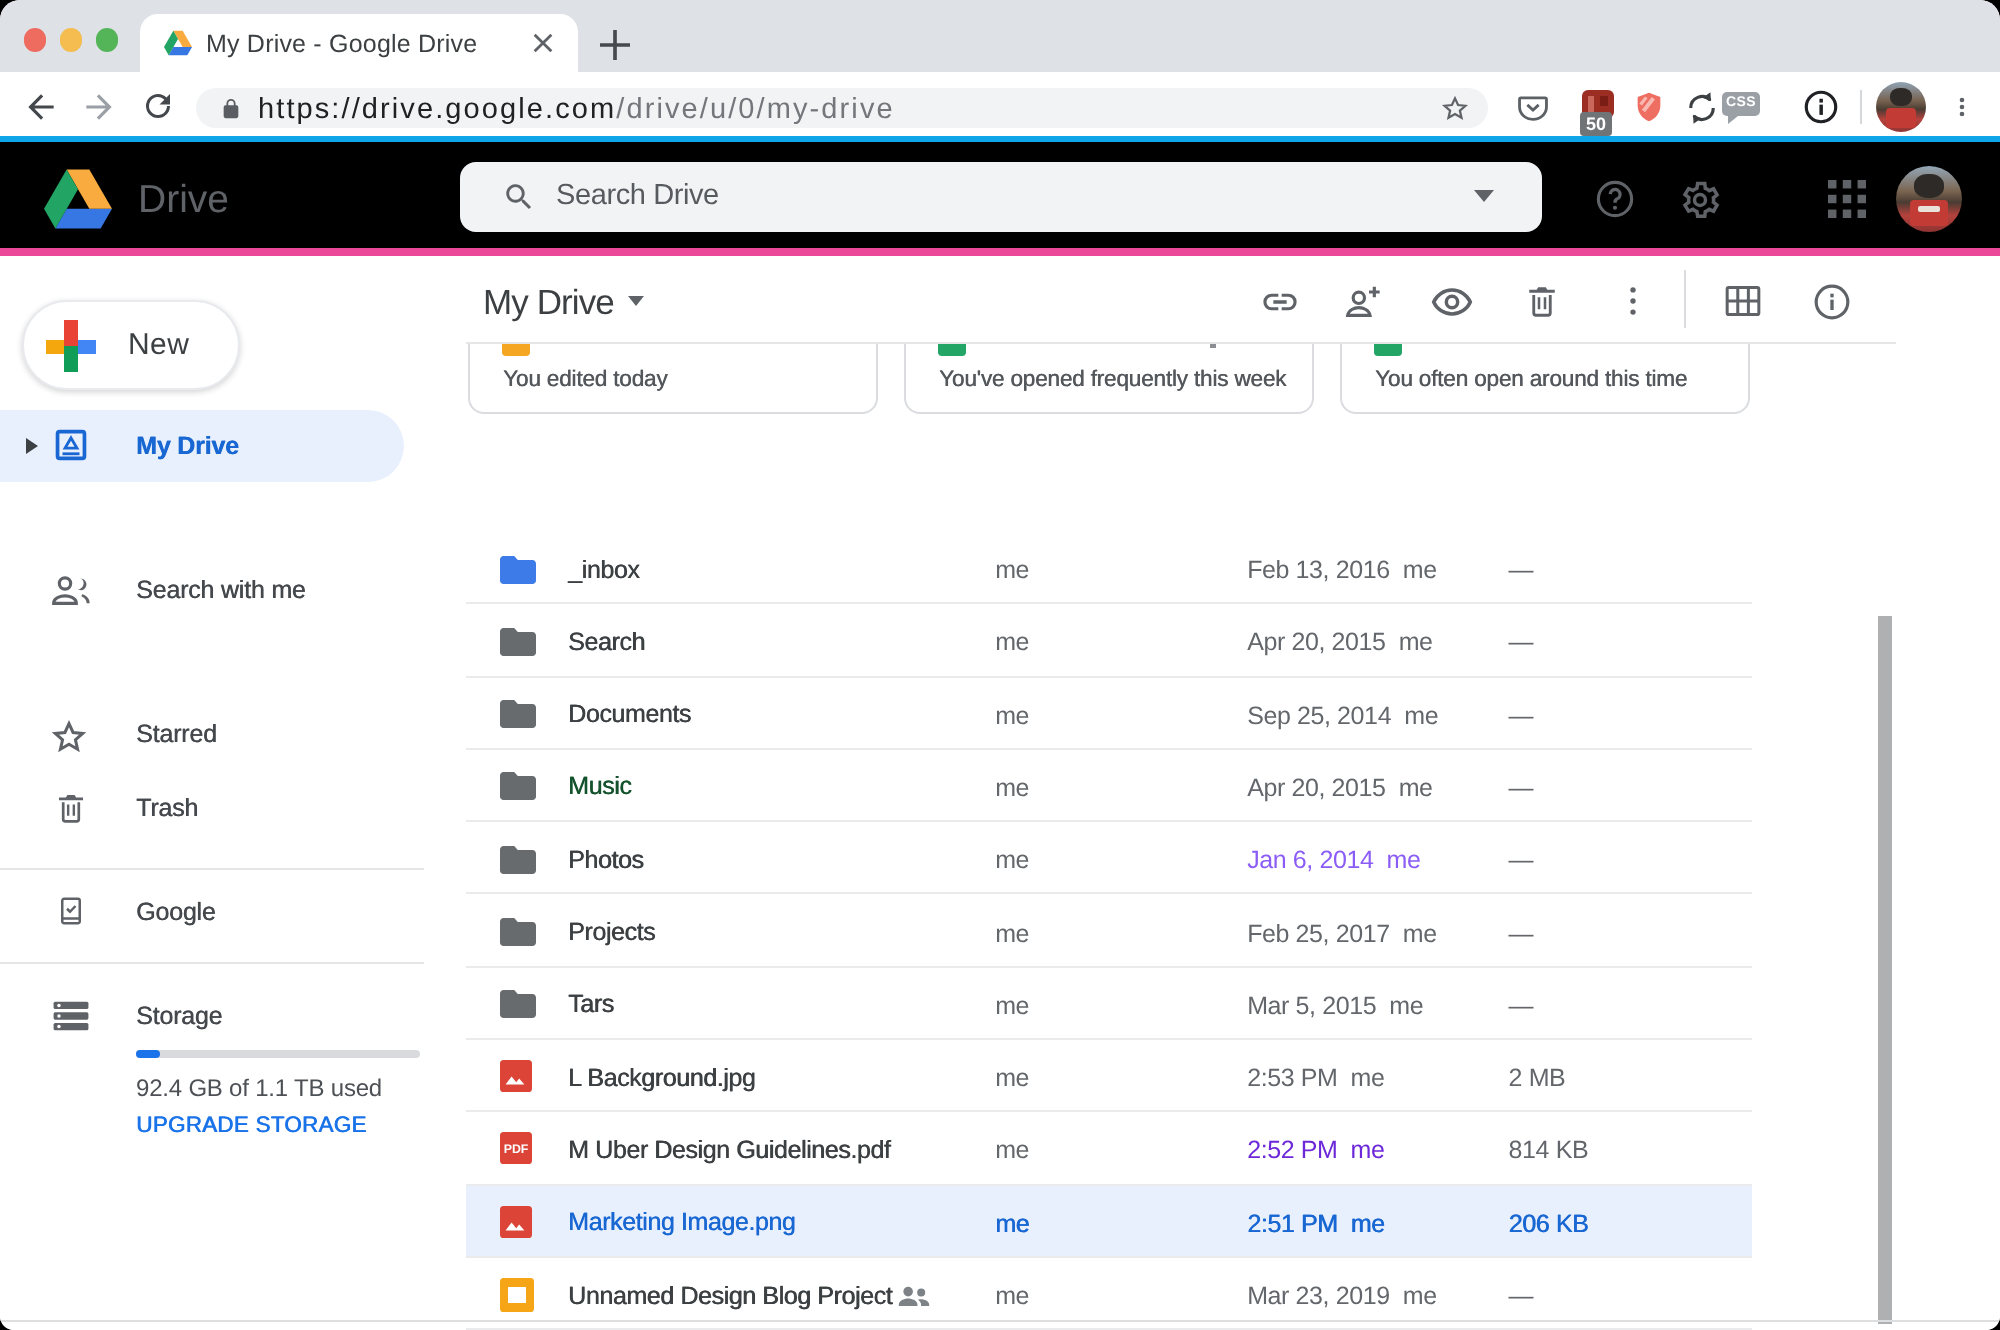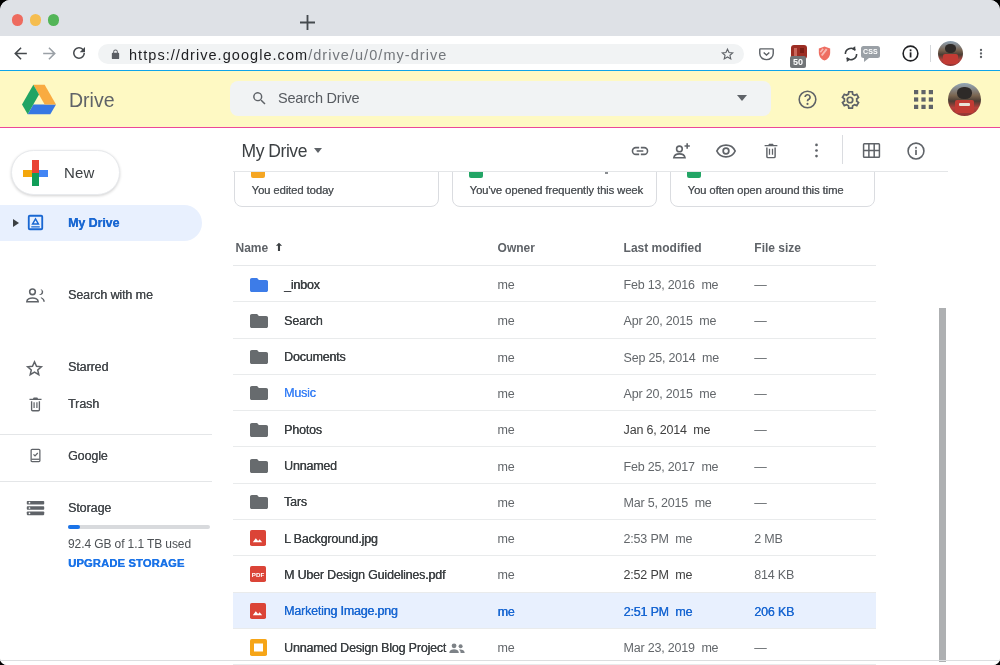--- a/index.html
+++ b/index.html
@@ -4,26 +4,26 @@
 <style>
 *{margin:0;padding:0;box-sizing:border-box}
 html,body{width:1000px;height:665px;background:#000;font-family:"Liberation Sans",sans-serif;overflow:hidden}
 .win{position:absolute;left:0;top:0;width:1000px;height:665px;background:#fff;border-radius:10px 10px 7px 7px;overflow:hidden}
 .abs{position:absolute}
 
 .tabbar{position:absolute;left:0;top:0;width:1000px;height:36px;background:#dee1e6}
 .tl{position:absolute;top:14px;width:11.5px;height:11.5px;border-radius:50%}
 .tab{position:absolute;left:70px;top:7px;width:219px;height:29px;background:#fff;border-radius:9px 9px 0 0}
 .tabtitle{position:absolute;left:33px;top:8px;font-size:12.5px;color:#3c4043;white-space:nowrap;letter-spacing:.1px}
-.toolbar{position:absolute;left:0;top:36px;width:1000px;height:35px;background:#fff;border-bottom:1px solid #0ea5e9}
+.toolbar{position:absolute;left:0;top:36px;width:1000px;height:35px;background:#fff;border-bottom:3px solid #0ea5e9}
 .urlpill{position:absolute;left:98px;top:8px;width:646px;height:20px;background:#f1f3f4;border-radius:11px}
 .urltext{position:absolute;left:31px;top:2.5px;font-size:14.5px;color:#202124;white-space:nowrap;letter-spacing:1.05px}
 .urltext .gr{color:#73777c}
 
-.dheader{position:absolute;left:0;top:71px;width:1000px;height:57px;background:#fef9c3;border-bottom:1px solid #ec4899}
+.dheader{position:absolute;left:0;top:71px;width:1000px;height:57px;background:#000000;border-bottom:4px solid #ec4899}
 .search{position:absolute;left:230px;top:10px;width:541px;height:35px;background:#f1f3f4;border-radius:8px}
 
 .main{position:absolute;left:0;top:129px;width:1000px;height:536px;background:#fff}
 
 .newbtn{position:absolute;left:11px;top:21px;width:109px;height:45px;background:#fff;border:1px solid #e8eaed;border-radius:23px;box-shadow:0 1px 3px rgba(0,0,0,.18)}
 .navitem{position:absolute;left:0;width:233px;height:36px}
 .navlabel{position:absolute;left:68px;top:10.5px;font-size:12.5px;color:#45494d;letter-spacing:-0.1px;text-shadow:.25px 0 0 currentColor;white-space:nowrap}
 .navsel{position:absolute;left:0;top:76px;width:202px;height:36px;background:#e8f0fe;border-radius:0 18px 18px 0}
 .sdivider{position:absolute;left:0;width:212px;height:1px;background:#e4e6e8}
 .caret{width:0;height:0;border-left:6px solid #3c4043;border-top:4.5px solid transparent;border-bottom:4.5px solid transparent}
@@ -42,20 +42,31 @@
 .scrollbar{position:absolute;left:938.5px;top:179px;width:7px;height:354px;background:#aeb0b2}
 </style>
 </head>
 <body>
 <div class="win">
 
   <div class="tabbar">
     <div class="tl" style="left:11.5px;background:#ee6b5f"></div>
     <div class="tl" style="left:29.5px;background:#f5bd4f"></div>
     <div class="tl" style="left:47.5px;background:#53b558"></div>
+    <div class="tab">
+      <svg class="abs" style="left:12px;top:8px" width="14" height="13" viewBox="0 0 1443 1250">
+        <path fill="#3777e3" d="M240 1250l241-417h962l-241 417z"></path>
+        <path fill="#f9ab40" d="M962 833h481L962 0H481z"></path>
+        <path fill="#21a464" d="M0 833l241 417 481-833L481 0z"></path>
+      </svg>
+      <div class="tabtitle">My Drive - Google Drive</div>
+      <svg class="abs" style="left:195px;top:8px" width="13" height="13" viewBox="0 0 14 14">
+          <path stroke="#5f6368" stroke-width="1.5" d="M2.5 2.5l9 9m0-9l-9 9"></path>
+        </svg>
+    </div>
     <svg class="abs" style="left:300px;top:15px" width="15" height="15" viewBox="0 0 14 14">
         <path stroke="#454a4e" stroke-width="1.7" d="M7 0v14M0 7h14"></path>
       </svg>
   </div>
 
   <div class="toolbar">
     <svg class="abs" style="left:11px;top:8px" width="19" height="19" viewBox="0 0 24 24">
         <path fill="#44484c" d="M20 11H7.8l5.6-5.6L12 4l-8 8 8 8 1.4-1.4L7.8 13H20v-2z"></path>
       </svg>
     <svg class="abs" style="left:40px;top:8px" width="19" height="19" viewBox="0 0 24 24">
@@ -218,21 +229,21 @@
             <circle cx="4.4" cy="10" r="1.1"></circle>
             <circle cx="4.4" cy="16.7" r="1.1"></circle>
           </g>
         </svg>
       <div class="navlabel">Storage</div>
     </div>
     <div class="abs" style="left:68px;top:396px;width:142px;height:4px;background:#d8dadd;border-radius:2px">
         <div style="width:12px;height:4px;background:#1a73e8;border-radius:2px"></div>
       </div>
     <div class="abs" style="left:68px;top:408px;font-size:12px;color:#4d5155;letter-spacing:-0.1px">92.4 GB of 1.1 TB used</div>
-    <div class="abs" style="left:68px;top:428px;font-size:11.2px;font-weight:700;color:#1a73e8;letter-spacing:.15px;text-shadow:.4px 0 0 currentColor">UPGRADE STORAGE</div>
+    <div class="abs" style="left:68px;top:428px;font-size:11.2px;font-weight:400;color:#1a73e8;letter-spacing:.15px;text-shadow:.4px 0 0 currentColor">UPGRADE STORAGE</div>
 
     <div class="cardwrap">
       <div class="card" style="left:0.5px;width:205px">
         <div class="abs" style="left:16px;top:13px;width:14px;height:9px;background:#f5a623;border-radius:2px"></div>
         <div class="abs" style="left:17px;top:28px;font-size:11.3px;font-weight:400;color:#54585c;white-space:nowrap;letter-spacing:-0.1px;text-shadow:.25px 0 0 currentColor">You edited today</div>
       </div>
       <div class="card" style="left:218.5px;width:205px">
         <div class="abs" style="left:16px;top:13px;width:14px;height:9px;background:#23a566;border-radius:2px"></div>
         <div class="abs" style="left:152px;top:14px;width:3px;height:4px;background:#8a8d91"></div>
         <div class="abs" style="left:17px;top:28px;font-size:11.3px;font-weight:400;color:#54585c;white-space:nowrap;letter-spacing:-0.1px;text-shadow:.25px 0 0 currentColor">You've opened frequently this week</div>
@@ -280,29 +291,20 @@
           </g>
         </svg>
       <svg class="abs" style="left:673px;top:12px" width="20" height="20" viewBox="0 0 24 24">
           <circle cx="12" cy="12" r="9.5" fill="none" stroke="#5f6368" stroke-width="1.9"></circle>
           <rect x="11" y="10.6" width="2" height="6.2" fill="#5f6368"></rect>
           <rect x="11" y="7" width="2" height="2.2" fill="#5f6368"></rect>
         </svg>
     </div>
     <div class="hdrline"></div>
 
-    <div class="listhead">
-      <div class="abs" style="left:2.5px;top:10.5px">Name</div>
-      <svg class="abs" style="left:39px;top:9px" width="14" height="16" viewBox="0 0 24 24">
-          <path fill="#3c4043" d="M12 4l-6 6h4v10h4V10h4z" transform="scale(.9) translate(1.3 1)"></path>
-        </svg>
-      <div class="abs" style="left:264.6px;top:10.5px">Owner</div>
-      <div class="abs" style="left:390.6px;top:10.5px">Last modified</div>
-      <div class="abs" style="left:521.3px;top:10.5px">File size</div>
-    </div>
 
     <div class="row" style="top:137.0px">
       <svg class="ficon" style="top:10.5px" width="18" height="15" viewBox="0 0 18 15">
           <path fill="#3d7ce8" d="M7.1 1l1.8 2h7.3c1 0 1.8.8 1.8 1.8v8.4c0 1-.8 1.8-1.8 1.8H1.8c-1 0-1.8-.8-1.8-1.8V2.8C0 1.8.8 1 1.8 1h5.3z"></path>
         </svg>
       <div class="rname" style="color:#3c4043">_inbox</div>
       <div class="rsec" style="left:264.6px;color:#63676b">me</div>
       <div class="rsec" style="left:390.6px;color:#63676b">Feb 13, 2016&nbsp;&nbsp;me</div>
       <div class="rsec" style="left:521.3px;color:#63676b">—</div>
     </div>
@@ -321,39 +323,39 @@
         </svg>
       <div class="rname" style="color:#3c4043">Documents</div>
       <div class="rsec" style="left:264.6px;color:#63676b">me</div>
       <div class="rsec" style="left:390.6px;color:#63676b">Sep 25, 2014&nbsp;&nbsp;me</div>
       <div class="rsec" style="left:521.3px;color:#63676b">—</div>
     </div>
     <div class="row" style="top:245.9px">
       <svg class="ficon" style="top:10.5px" width="18" height="15" viewBox="0 0 18 15">
           <path fill="#676b6e" d="M7.1 1l1.8 2h7.3c1 0 1.8.8 1.8 1.8v8.4c0 1-.8 1.8-1.8 1.8H1.8c-1 0-1.8-.8-1.8-1.8V2.8C0 1.8.8 1 1.8 1h5.3z"></path>
         </svg>
-      <div class="rname" style="color:#3b82f6">Music</div>
+      <div class="rname" style="color:#14532d">Music</div>
       <div class="rsec" style="left:264.6px;color:#63676b">me</div>
       <div class="rsec" style="left:390.6px;color:#63676b">Apr 20, 2015&nbsp;&nbsp;me</div>
       <div class="rsec" style="left:521.3px;color:#63676b">—</div>
     </div>
     <div class="row" style="top:282.2px">
       <svg class="ficon" style="top:10.5px" width="18" height="15" viewBox="0 0 18 15">
           <path fill="#676b6e" d="M7.1 1l1.8 2h7.3c1 0 1.8.8 1.8 1.8v8.4c0 1-.8 1.8-1.8 1.8H1.8c-1 0-1.8-.8-1.8-1.8V2.8C0 1.8.8 1 1.8 1h5.3z"></path>
         </svg>
       <div class="rname" style="color:#3c4043">Photos</div>
       <div class="rsec" style="left:264.6px;color:#63676b">me</div>
-      <div class="rsec" style="left:390.6px;color:#404040">Jan 6, 2014&nbsp;&nbsp;me</div>
+      <div class="rsec" style="left:390.6px;color:#8b5cf6">Jan 6, 2014&nbsp;&nbsp;me</div>
       <div class="rsec" style="left:521.3px;color:#63676b">—</div>
     </div>
     <div class="row" style="top:318.5px">
       <svg class="ficon" style="top:10.5px" width="18" height="15" viewBox="0 0 18 15">
           <path fill="#676b6e" d="M7.1 1l1.8 2h7.3c1 0 1.8.8 1.8 1.8v8.4c0 1-.8 1.8-1.8 1.8H1.8c-1 0-1.8-.8-1.8-1.8V2.8C0 1.8.8 1 1.8 1h5.3z"></path>
         </svg>
-      <div class="rname" style="color:#3c4043">Unnamed</div>
+      <div class="rname" style="color:#3c4043">Projects</div>
       <div class="rsec" style="left:264.6px;color:#63676b">me</div>
       <div class="rsec" style="left:390.6px;color:#63676b">Feb 25, 2017&nbsp;&nbsp;me</div>
       <div class="rsec" style="left:521.3px;color:#63676b">—</div>
     </div>
     <div class="row" style="top:354.8px">
       <svg class="ficon" style="top:10.5px" width="18" height="15" viewBox="0 0 18 15">
           <path fill="#676b6e" d="M7.1 1l1.8 2h7.3c1 0 1.8.8 1.8 1.8v8.4c0 1-.8 1.8-1.8 1.8H1.8c-1 0-1.8-.8-1.8-1.8V2.8C0 1.8.8 1 1.8 1h5.3z"></path>
         </svg>
       <div class="rname" style="color:#3c4043">Tars</div>
       <div class="rsec" style="left:264.6px;color:#63676b">me</div>
@@ -370,21 +372,21 @@
       <div class="rsec" style="left:390.6px;color:#63676b">2:53 PM&nbsp;&nbsp;me</div>
       <div class="rsec" style="left:521.3px;color:#63676b">2 MB</div>
     </div>
     <div class="row" style="top:427.4px">
       <svg class="ficon" width="16" height="16" viewBox="0 0 16 16">
           <rect width="16" height="16" rx="1.8" fill="#db4437"></rect>
           <text x="8" y="10.6" font-family="Liberation Sans,sans-serif" font-size="6.2" font-weight="bold" fill="#fff" text-anchor="middle">PDF</text>
         </svg>
       <div class="rname" style="color:#3c4043">M Uber Design Guidelines.pdf</div>
       <div class="rsec" style="left:264.6px;color:#63676b">me</div>
-      <div class="rsec" style="left:390.6px;color:#404040">2:52 PM&nbsp;&nbsp;me</div>
+      <div class="rsec" style="left:390.6px;color:#6d28d9">2:52 PM&nbsp;&nbsp;me</div>
       <div class="rsec" style="left:521.3px;color:#63676b">814 KB</div>
     </div>
     <div class="row" style="top:463.7px;background:#e8f0fe">
       <svg class="ficon" width="16" height="16" viewBox="0 0 16 16">
           <rect width="16" height="16" rx="1.8" fill="#db4437"></rect>
           <path fill="#fff" d="M2.8 12.2l3-4 2.3 2.9 1.5-1.9 2.6 3z"></path>
         </svg>
       <div class="rname" style="color:#1967d2">Marketing Image.png</div>
       <div class="rsec" style="left:264.6px;color:#1967d2;text-shadow:.3px 0 0 currentColor">me</div>
       <div class="rsec" style="left:390.6px;color:#1967d2;text-shadow:.3px 0 0 currentColor">2:51 PM&nbsp;&nbsp;me</div>

